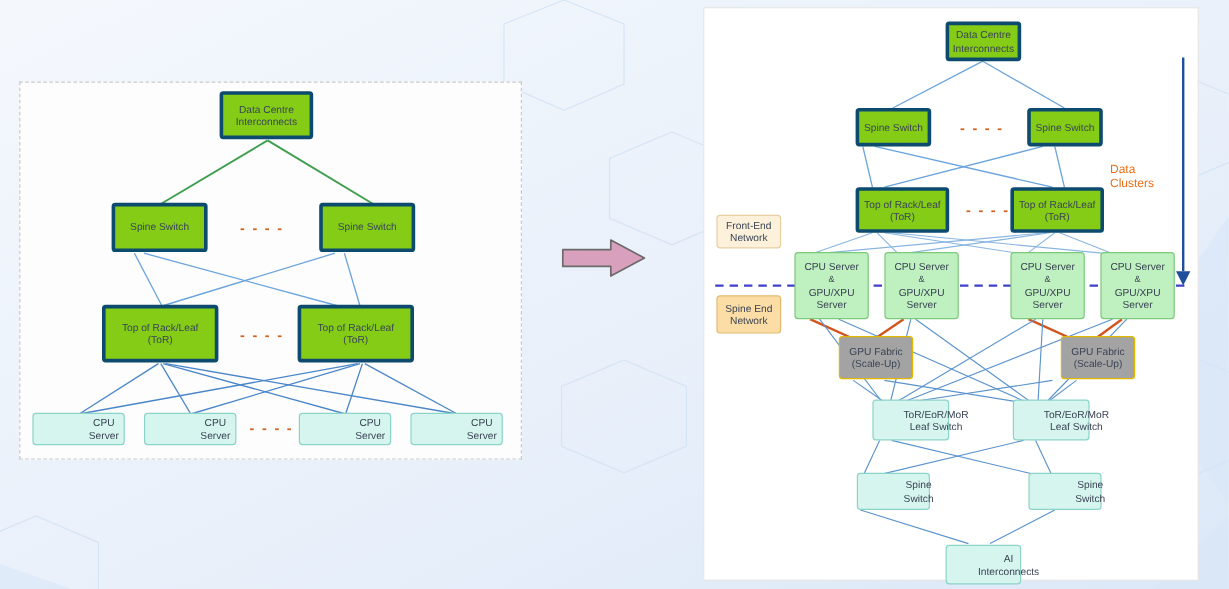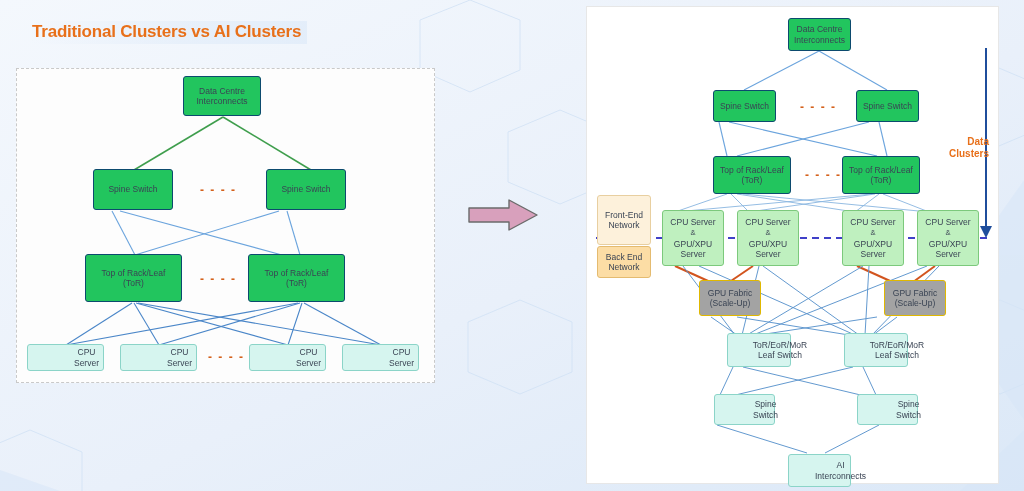--- a/index.html
+++ b/index.html
@@ -17,28 +17,28 @@
   #title{
     position:absolute;left:30px;top:21px;
     font-size:17px;font-weight:bold;color:#e8701a;
     letter-spacing:-0.2px;white-space:nowrap;
     background:linear-gradient(to right, rgba(255,255,255,0) 0%, rgba(223,235,249,.55) 55%, rgba(223,235,249,.75) 100%);
     padding:1px 6px 2px 2px;
   }
   svg{position:absolute;left:0;top:0;overflow:visible;}
   .nodebox{position:absolute;box-sizing:border-box;display:flex;align-items:center;justify-content:center;text-align:center;
     font-size:8.5px;line-height:10.5px;color:#3a4454;border-radius:3px;padding:1px 2px;}
-  .blue-box{background:#22c55e;border:1px solid #0c4a6e;justify-content:center;}
+  .blue-box{background:#84cc16;border:3px solid #0c4a6e;justify-content:center;}
   .mint-box{background:#d6f5ef;border:1px solid #8bd4c8;padding-left:44px;}
   .greenlt-box{background:#bff0bf;border:1px solid #7cc97c;}
   .yellow-box{background:#a3a3a3;border:1px solid #e0b800;}
   .cream-box{background:#fdf1db;border:1px solid #e8cfa0;}
   .orange-box{background:#fcdda5;border:1px solid #e4bb70;}
   .dots{position:absolute;color:#d4601a;font-size:12px;font-weight:bold;letter-spacing:1.5px;line-height:1;}
-  .vlabel{position:absolute;color:#e8701a;font-weight:bold;font-size:10px;text-align:right;line-height:12px;}
+  .vlabel{position:absolute;color:#e8701a;font-weight:normal;font-size:10px;text-align:left;line-height:12px;}
   .gpu-amp{font-size:7.5px;}
 </style>
 </head>
 <body>
 
 <svg id="bg" width="1024" height="491" viewBox="0 0 1024 491">
   <defs>
     <linearGradient id="bgGrad" x1="0" y1="0" x2="1" y2="1">
       <stop offset="0%" stop-color="#f4f8fd"></stop>
       <stop offset="55%" stop-color="#e9f0fa"></stop>
@@ -56,21 +56,20 @@
   </g>
   <g fill="#d7e6f7" opacity="0.55">
     <polygon points="1024,180 940,300 1024,420"></polygon>
     <polygon points="1024,430 960,491 1024,491"></polygon>
     <polygon points="0,470 60,491 0,491"></polygon>
   </g>
 </svg>
 
 <div id="root">
 
-  <div id="title">Traditional Clusters vs AI Clusters</div>
 
   <div id="left-panel" class="panel">
     <svg width="417" height="313" viewBox="0 0 417 313">
 
       <g stroke="#3f9e4d" stroke-width="1.6" fill="none">
         <line x1="206" y1="48" x2="117" y2="101"></line>
         <line x1="206" y1="48" x2="294" y2="101"></line>
       </g>
 
       <g stroke="#6ba4dd" stroke-width="1.1" fill="none">
@@ -242,25 +241,25 @@
   <div class="nodebox mint-box" style="left:714px;top:394px;width:61px;height:31px;">
     <span>Spine Switch</span>
   </div>
   <div class="nodebox mint-box" style="left:857px;top:394px;width:61px;height:31px;">
     <span>Spine Switch</span>
   </div>
   <div class="nodebox mint-box" style="left:788px;top:454px;width:63px;height:33px;">
     <span><span>AI</span><br><span>Interconnects</span></span>
   </div>
 
-  <div class="nodebox cream-box" style="left:597px;top:195px;width:54px;height:50px;">
+  <div class="nodebox cream-box" style="left:597px;top:179px;width:54px;height:28px;">
     <span><span>Front-End</span><br><span>Network</span></span>
   </div>
   <div class="nodebox orange-box" style="left:597px;top:246px;width:54px;height:32px;">
-    <span><span>Back End</span><br><span>Network</span></span>
+    <span><span>Spine End</span><br><span>Network</span></span>
   </div>
 
   <div class="dots" style="left:800px;top:101px;">- - - -</div>
   <div class="dots" style="left:805px;top:169px;">- - - -</div>
 
   <svg width="24" height="200" style="left:975px;top:46px;">
     <line x1="11" y1="2" x2="11" y2="180" stroke="#1f4e9c" stroke-width="2"></line>
     <polygon points="5,180 17,180 11,192" fill="#1f4e9c"></polygon>
   </svg>
   <div class="vlabel" style="left:925px;top:136px;width:64px;">

